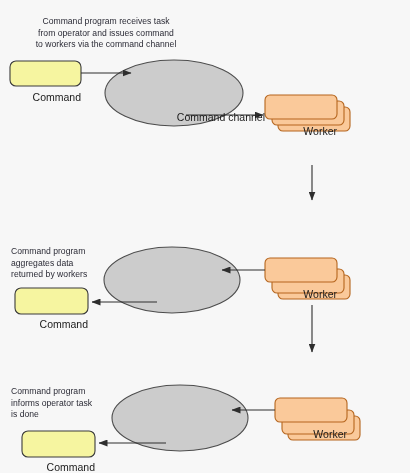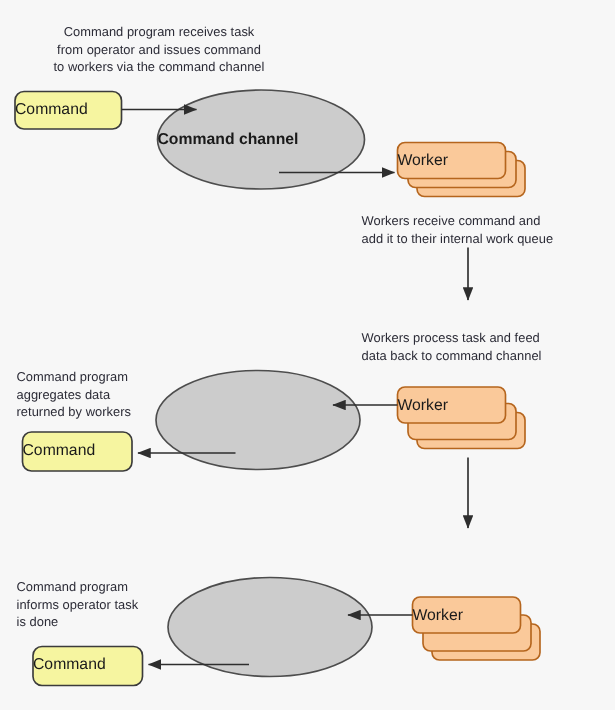--- a/index.html
+++ b/index.html
@@ -30,23 +30,24 @@
     font-size: 8.6px;
     line-height: 11.6px;
     color: #2b2b36;
     white-space: pre-line;
     letter-spacing: 0.02px;
   }
   .node-label {
     position: absolute;
     font-size: 10.5px;
     color: #1a1a1a;
-    text-align: left;
+    text-align: right;
     pointer-events: none;
     white-space: nowrap;
+    margin-top: 24px;
   }
   .ellipse-label {
     font-size: 10.5px;
   }
 </style>
 </head>
 <body>
 
 <div id="diagram-root">
 
@@ -96,33 +97,29 @@
     <path d="M275 410 L232 410" stroke="#2e2e2e" stroke-width="1.1" fill="none" marker-end="url(#arrowhead)"></path>
     <path d="M166 443 L99 443" stroke="#2e2e2e" stroke-width="1.1" fill="none" marker-end="url(#arrowhead)"></path>
   </svg>
 
   <div class="note-text" style="left:11px; top:16px; width:190px;text-align:center;">Command program receives task
 from operator and issues command
 to workers via the command channel</div>
 
   <div class="node-label" style="left:10px; top:67px; width:71px;">Command</div>
 
-  <div class="node-label ellipse-label" style="left:105px; top:87px; width:160px;font-weight:bold;">Command channel</div>
+  <div class="node-label ellipse-label" style="left:105px; top:87px; width:160px;">Command channel</div>
 
   <div class="node-label" style="left:265px; top:101px; width:72px;">Worker</div>
 
-  <div class="note-text" style="left:241px; top:142px; width:170px;">Workers receive command and
-add it to their internal work queue</div>
 
   <div class="note-text" style="left:11px; top:246px; width:110px;">Command program
 aggregates data
 returned by workers</div>
 
-  <div class="note-text" style="left:241px; top:220px; width:170px;">Workers process task and feed
-data back to command channel</div>
 
   <div class="node-label" style="left:15px; top:294px; width:73px;">Command</div>
 
   <div class="node-label" style="left:265px; top:264px; width:72px;">Worker</div>
 
   <div class="note-text" style="left:11px; top:386px; width:120px;">Command program
 informs operator task
 is done</div>
 
 

